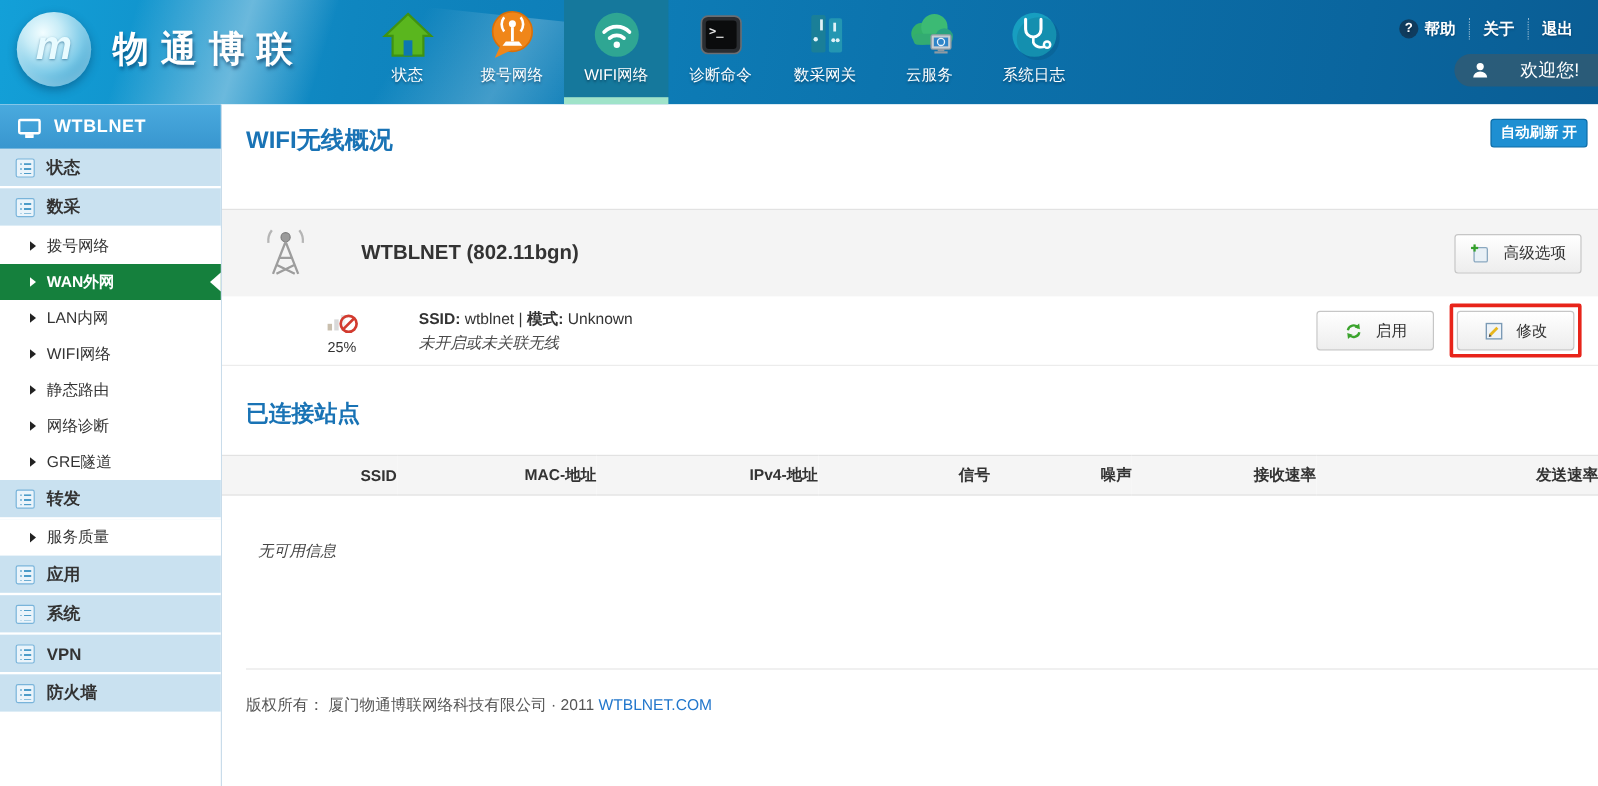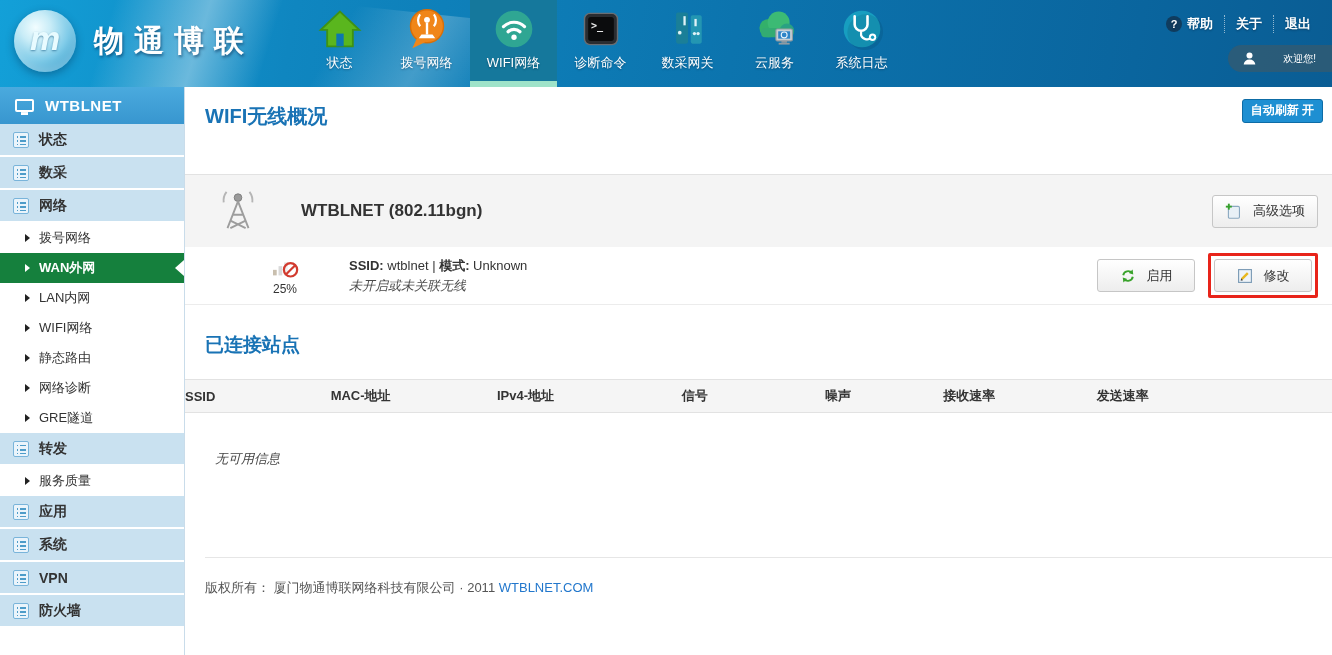--- a/index.html
+++ b/index.html
@@ -41,21 +41,21 @@
   .top-links { position:absolute; top:15px; right:10px; display:flex; align-items:center;
     color:#fff; font-size:13px; font-weight:bold; }
   .top-link { display:flex; align-items:center; gap:5px; padding:0 11px; cursor:pointer;
     text-shadow:0 1px 2px rgba(0,20,40,.4); }
   .top-link + .top-link { border-left:1px dotted rgba(255,255,255,.55); }
   .q-icon { width:16px; height:16px; border-radius:50%; background:#103c5e; color:#fff;
     font-size:11px; font-weight:bold; display:flex; align-items:center; justify-content:center; }
   .welcome-pill { position:absolute; right:0; top:45px; height:27px;
     background:rgba(55,90,110,.72); border-radius:14px 0 0 14px;
     display:flex; align-items:center; gap:26px; padding:0 16px 0 14px;
-    color:#fff; font-size:10px; cursor:pointer; }
+    color:#fff; font-size:15px; cursor:pointer; }
 
   
   .sidebar { position:absolute; left:0; top:87px; width:185px; bottom:0; background:#fff;
     border-right:1px solid #c9dcea; }
   .side-head { height:37px; background:linear-gradient(#4aaade,#3896cf); color:#fff;
     display:flex; align-items:center; gap:11px; padding-left:15px;
     font-weight:bold; font-size:15px; letter-spacing:.5px; }
   .mon-icon { width:19px; height:13px; border:2px solid #fff; border-radius:2px; position:relative; }
   .mon-icon::after { content:""; position:absolute; left:4px; right:4px; bottom:-5px; height:2px;
     background:#fff; box-shadow:0 -1.5px 0 0 rgba(255,255,255,.9); }
@@ -101,21 +101,21 @@
   .ssid-block { margin-left:42px; font-size:13px; color:#333; line-height:20px; }
   .ssid-note { font-style:italic; color:#4a4a4a;font-family:Liberation Serif, serif; }
   .b { font-weight:bold; }
   .row-buttons { margin-left:auto; display:flex; align-items:center; gap:13px; }
   .red-wrap { border:3px solid #e8241a; padding:3px; border-radius:2px; display:inline-block; }
 
   .stations-heading { margin:27px 0 0 20px; font-size:19px; font-weight:bold; color:#1973b5; }
   .stations-table { width:100%; border-collapse:collapse; margin-top:21px; }
   .stations-table th { height:33px; background:#f5f5f5; border-top:1px solid #e2e2e2;
     border-bottom:1px solid #e2e2e2; font-size:13px; font-weight:bold; color:#333;
-    text-align:left; }
+    text-align:right; }
   .empty-note { margin:37px 0 0 30px; font-style:italic; font-size:13px; color:#444; }
 
   .footer { position:absolute; left:20px; right:0; top:470px; border-top:1px solid #e6e6e6;
     padding-top:21px; font-size:13px; color:#555; }
   .footer a { color:#2277cc; text-decoration:none; }
 </style>
 </head>
 <body>
 
 <div class="app-header">
@@ -247,24 +247,20 @@
     <span>WTBLNET</span>
   </div>
 
   <div class="side-item cat">
     <span class="cat-icon"></span>
     <span>状态</span>
   </div>
   <div class="side-item cat">
     <span class="cat-icon"></span>
     <span>数采</span>
-  </div>
-  <div class="side-item cat">
-    <span class="cat-icon"></span>
-    <span>网络</span>
   </div>
   <div class="side-item sub">
     <span class="tri"></span>
     <span>拨号网络</span>
   </div>
   <div class="side-item sub active">
     <span class="tri"></span>
     <span>WAN外网</span>
   </div>
   <div class="side-item sub">

